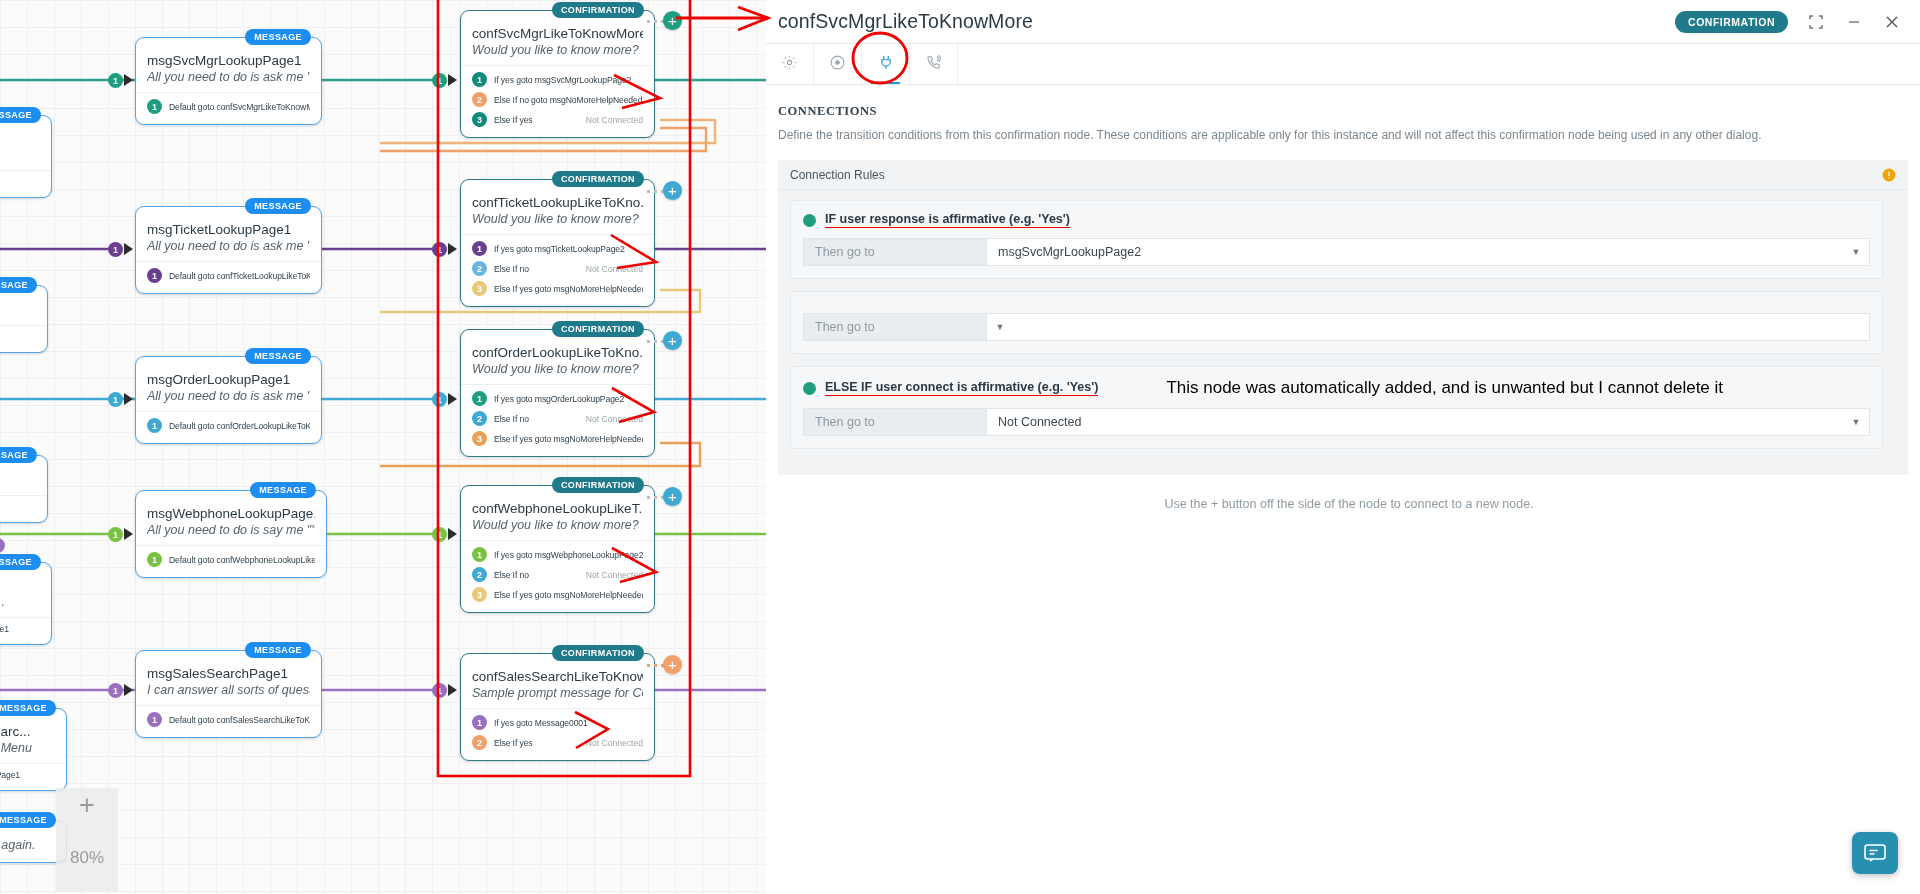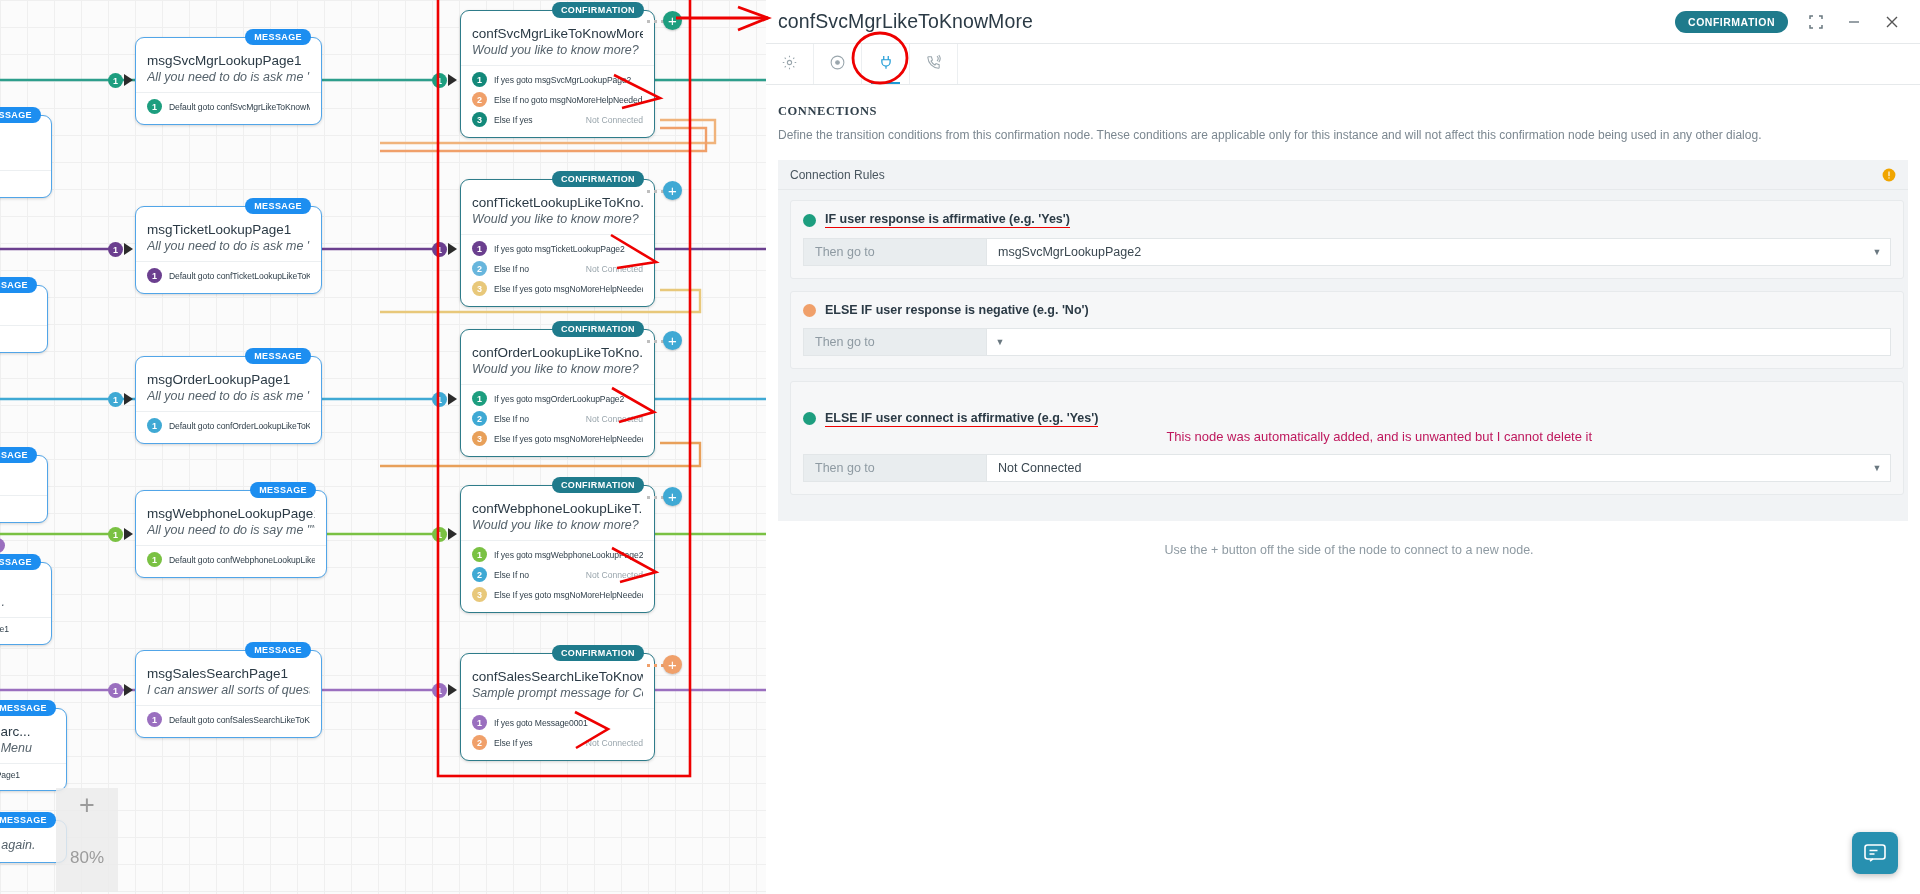--- a/index.html
+++ b/index.html
@@ -134,34 +134,34 @@
   .section-desc { font-size: 12px; color: #7b8790; margin: 9px 12px 0 12px; }
 
   .rules-bar {
     margin: 18px 12px 0 12px; background: #f1f3f5; height: 30px;
     display: flex; align-items: center; padding: 0 12px;
     border-bottom: 1px solid #e6e9eb;
   }
   .rules-bar .lbl { font-size: 12px; color: #49565f; }
   .warn-ico { margin-left: auto; width: 14px; height: 14px; }
 
-  .rules-body { margin: 0 12px; background: #f1f3f5; padding: 10px 4px 14px 12px; }
+  .rules-body { margin: 0 12px; background: #f1f3f5; padding: 10px 25px 14px 12px; }
   .rule {
     background: #f6f7f8; border: 1px solid #e7eaec; border-radius: 3px;
     padding: 11px 12px 12px 12px; margin-bottom: 12px; position: relative;
   }
   .rule-head { display: flex; align-items: center; }
   .dot { width: 13px; height: 13px; border-radius: 50%; flex: 0 0 13px; }
   .rule-label {
     font-size: 12.5px; font-weight: bold; color: #2b3a45; margin-left: 9px;
     border-bottom: 1.8px solid #ee0000; padding-bottom: 1px;
   }
   .rule-label.plain { border-bottom: none; }
   .annot {
-    color: #be185d; font-size: 13px; margin-left: 68px; white-space: nowrap; margin-top: 36px;
+    color: #000000; font-size: 17px; margin-left: 68px; white-space: nowrap;
   }
   .field-row { display: flex; margin-top: 10px; height: 28px; border: 1px solid #e2e6e8; background: #fff; }
   .field-lbl {
     width: 183px; background: #e9edef; color: #8e9aa2; font-size: 12.5px;
     display: flex; align-items: center; padding-left: 11px; border-right: 1px solid #e2e6e8;
   }
   .field-val { flex: 1; display: flex; align-items: center; padding-left: 11px; font-size: 12.5px; color: #3a4750; }
   .caret { width: 26px; display: flex; align-items: center; justify-content: center; color: #6a7880; font-size: 9px; }
 
   .add-row { display: flex; justify-content: flex-end; gap: 28px; margin: 14px 14px 0 0; }
@@ -536,24 +536,20 @@
         <div class="rule-label">IF user response is affirmative (e.g. 'Yes')</div>
       </div>
       <div class="field-row">
         <div class="field-lbl">Then go to</div>
         <div class="field-val">msgSvcMgrLookupPage2</div>
         <div class="caret">▼</div>
       </div>
     </div>
 
     <div class="rule">
-      <div class="rule-head">
-        <div class="dot" style="background:#f0a06a"></div>
-        <div class="rule-label plain">ELSE IF user response is negative (e.g. 'No')</div>
-      </div>
       <div class="field-row">
         <div class="field-lbl">Then go to</div>
         <div class="caret">▼</div>
       </div>
     </div>
 
     <div class="rule">
       <div class="rule-head">
         <div class="dot" style="background:#1d9e7f"></div>
         <div class="rule-label">ELSE IF user connect is affirmative (e.g. 'Yes')</div>

